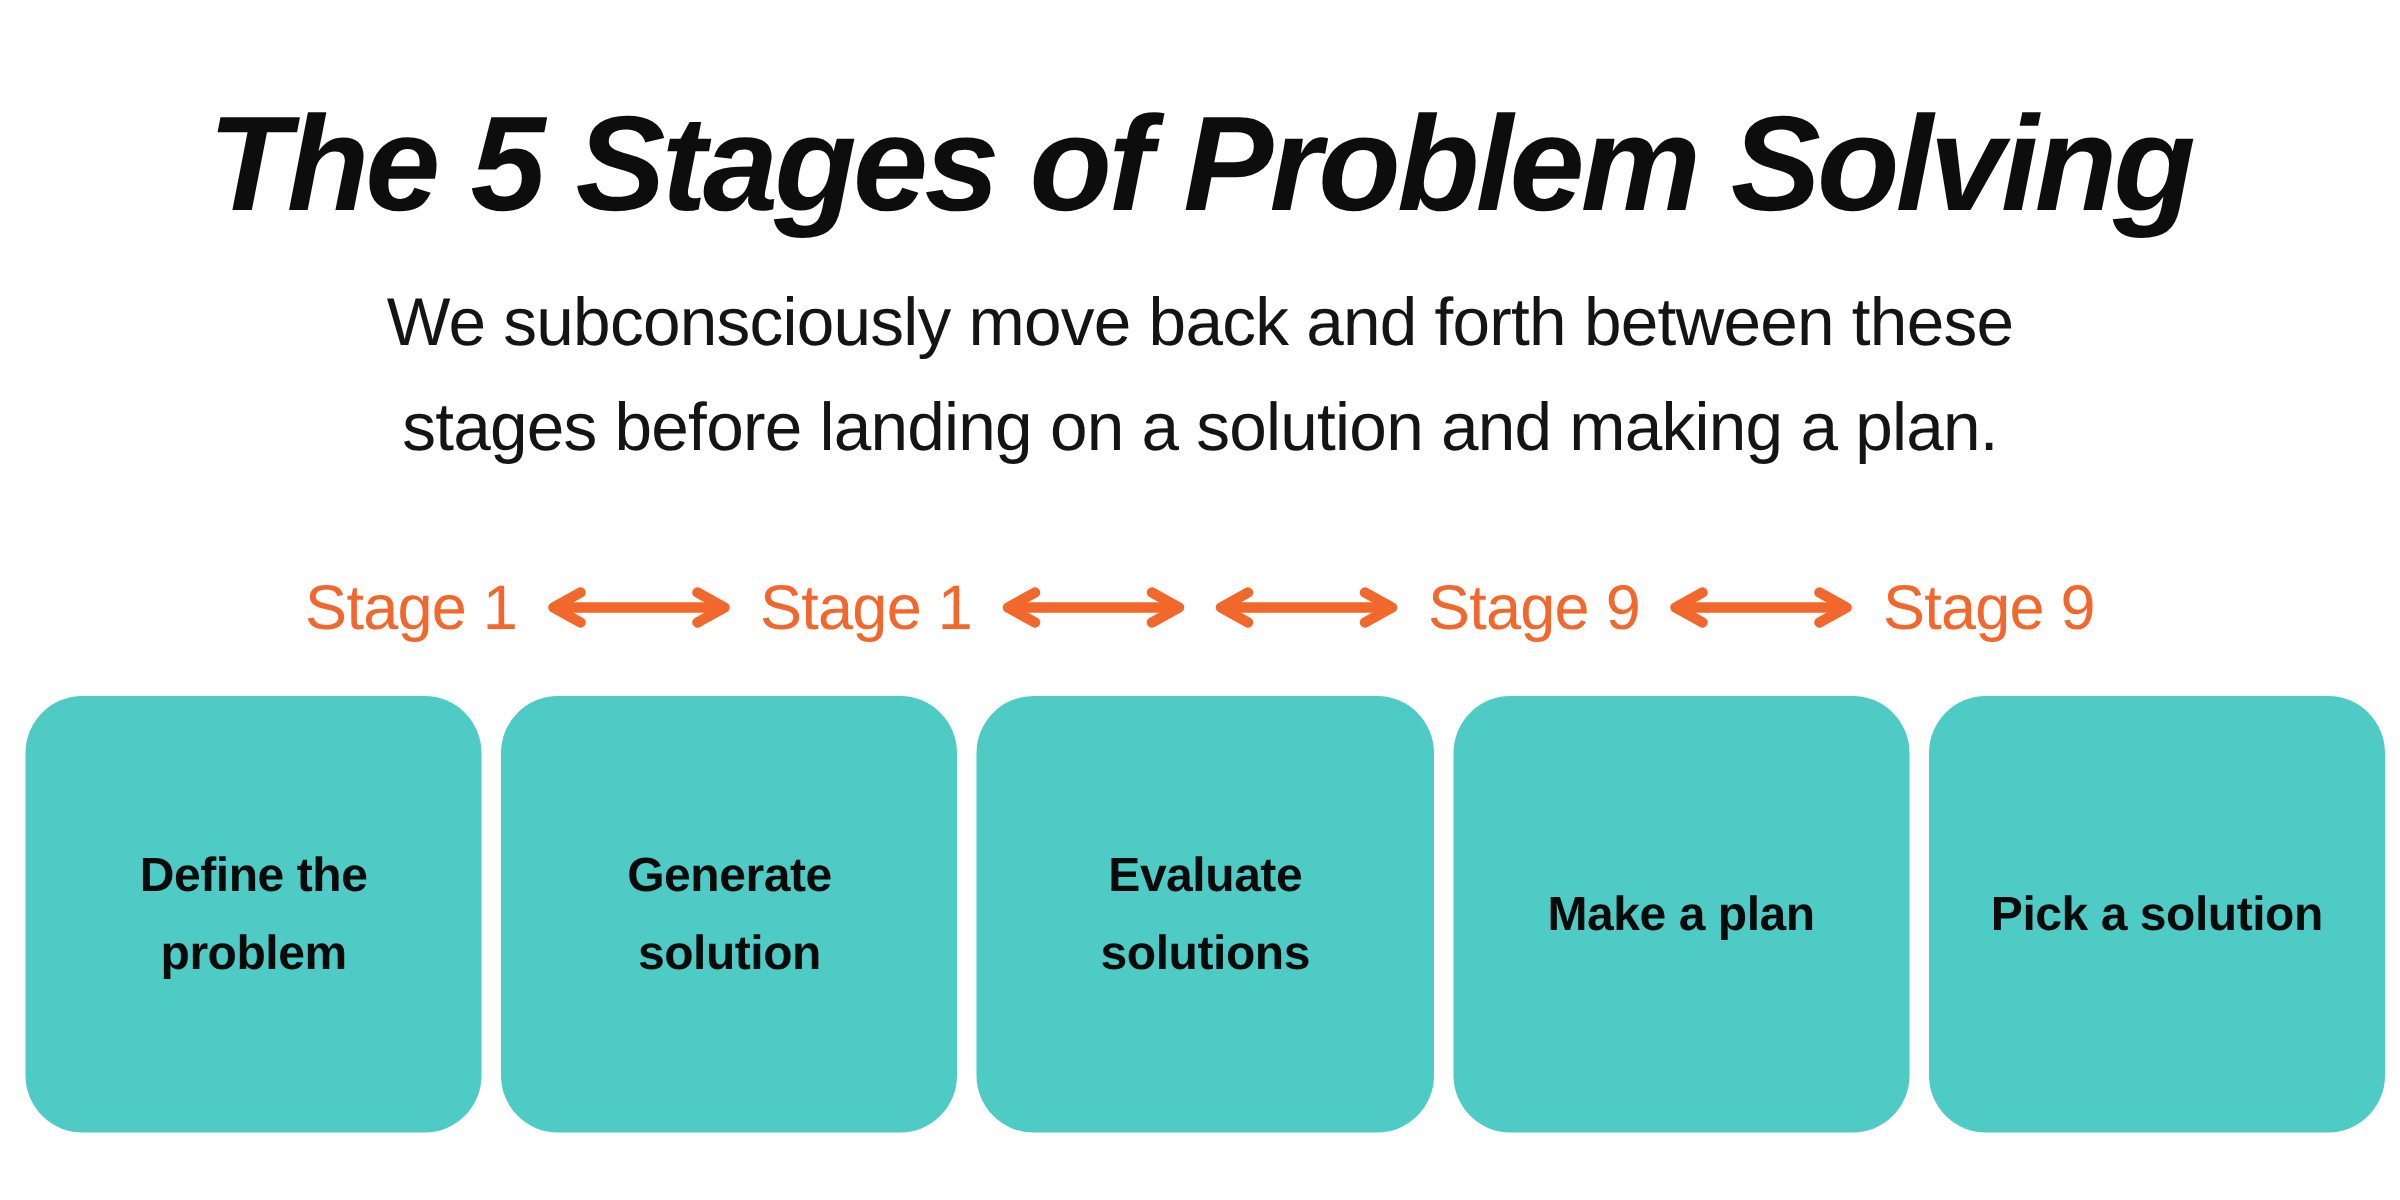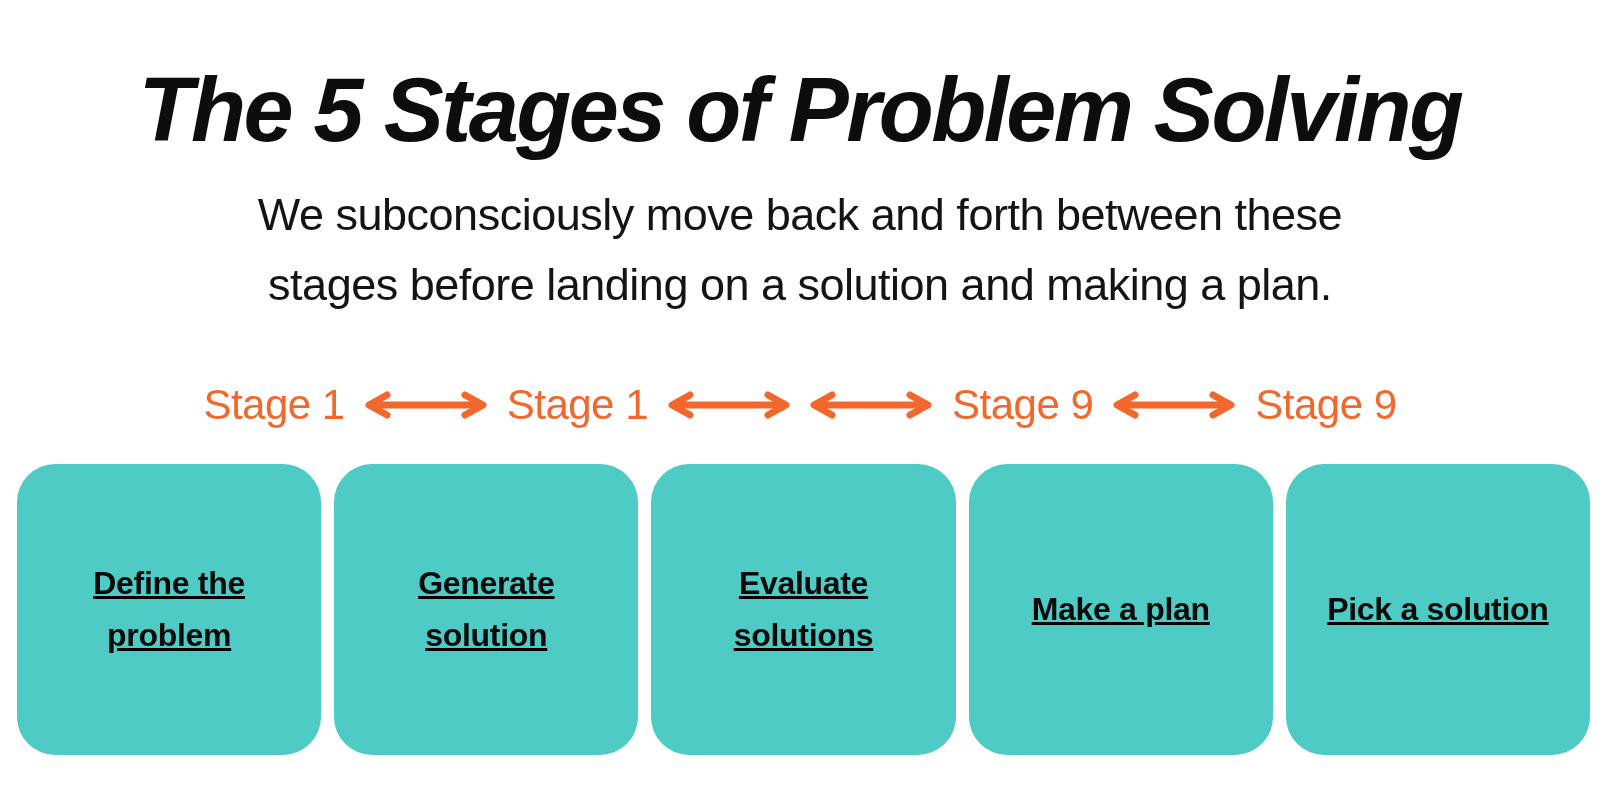--- a/index.html
+++ b/index.html
@@ -67,21 +67,20 @@
     stroke: var(--orange);
     stroke-width: 7;
     fill: none;
     stroke-linecap: round;
     stroke-linejoin: round;
   }
   .boxes {
     margin: 38px 10px 0 17px;
     display: flex;
     gap: 13px;
-    text-decoration: underline;
   }
   .stage-box {
     flex: 1 1 0;
     height: 291px;
     background: var(--teal);
     border-radius: 38px;
     display: flex;
     align-items: center;
     justify-content: center;
     text-align: center;

